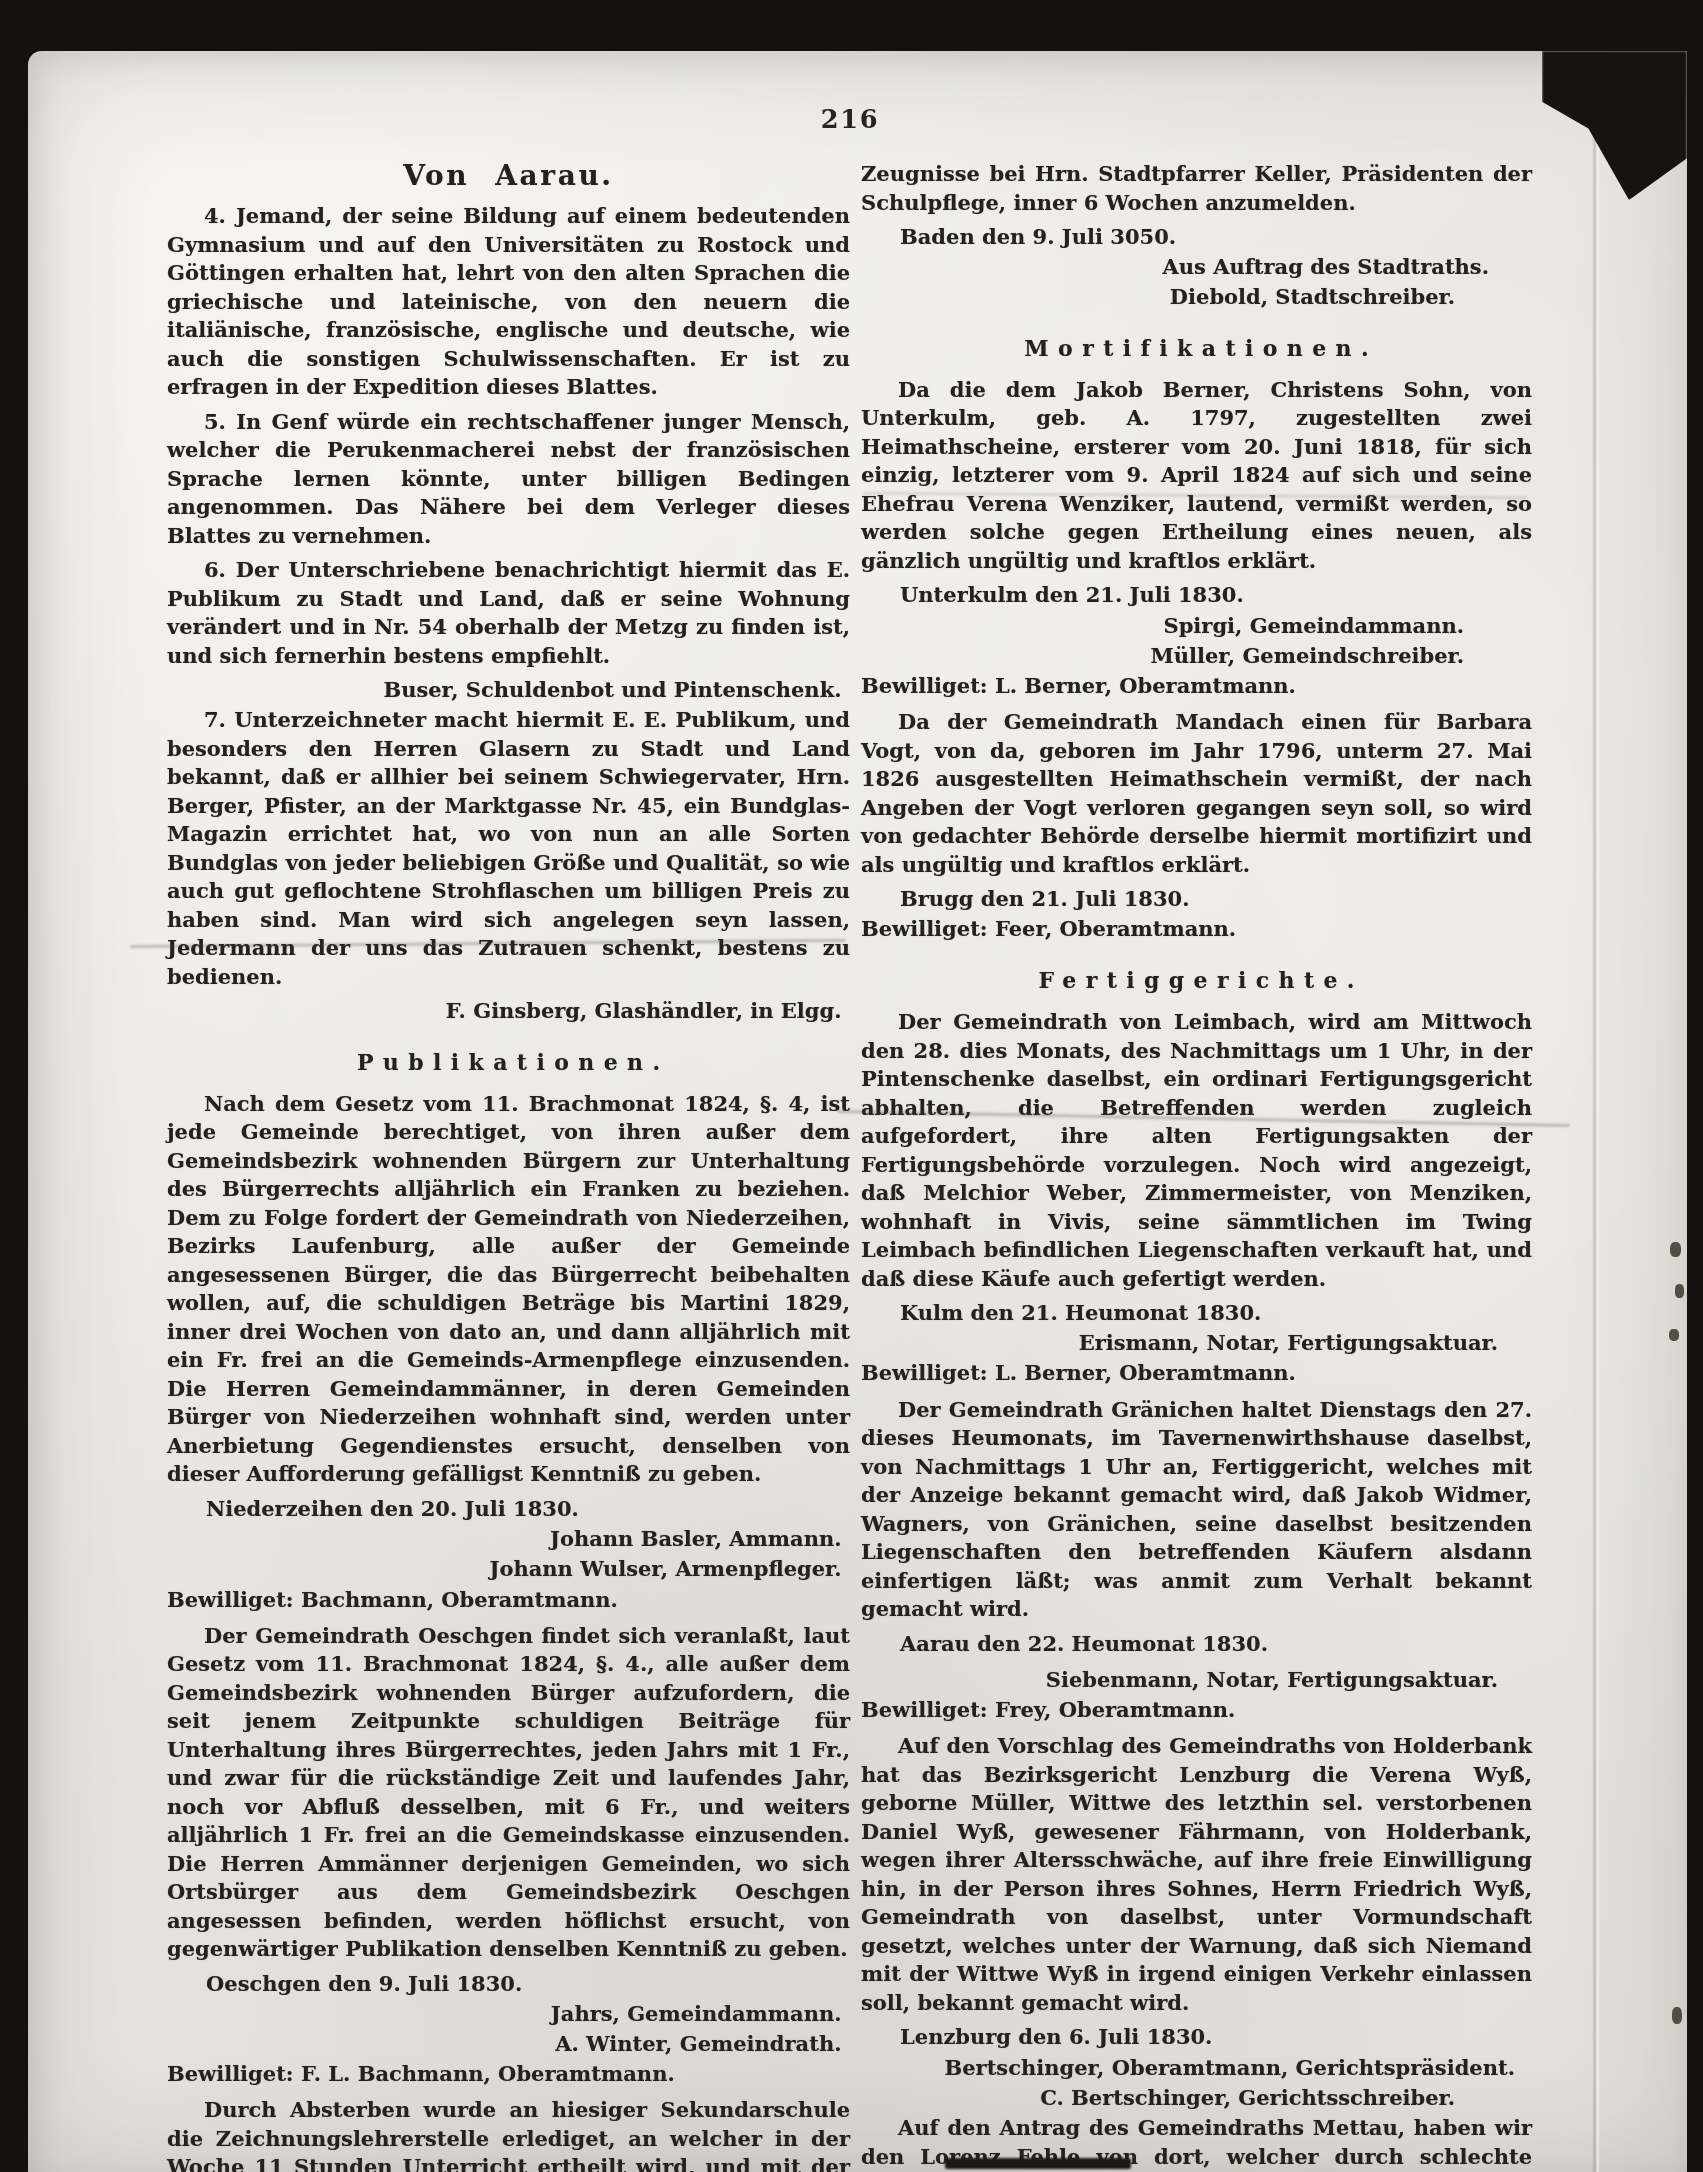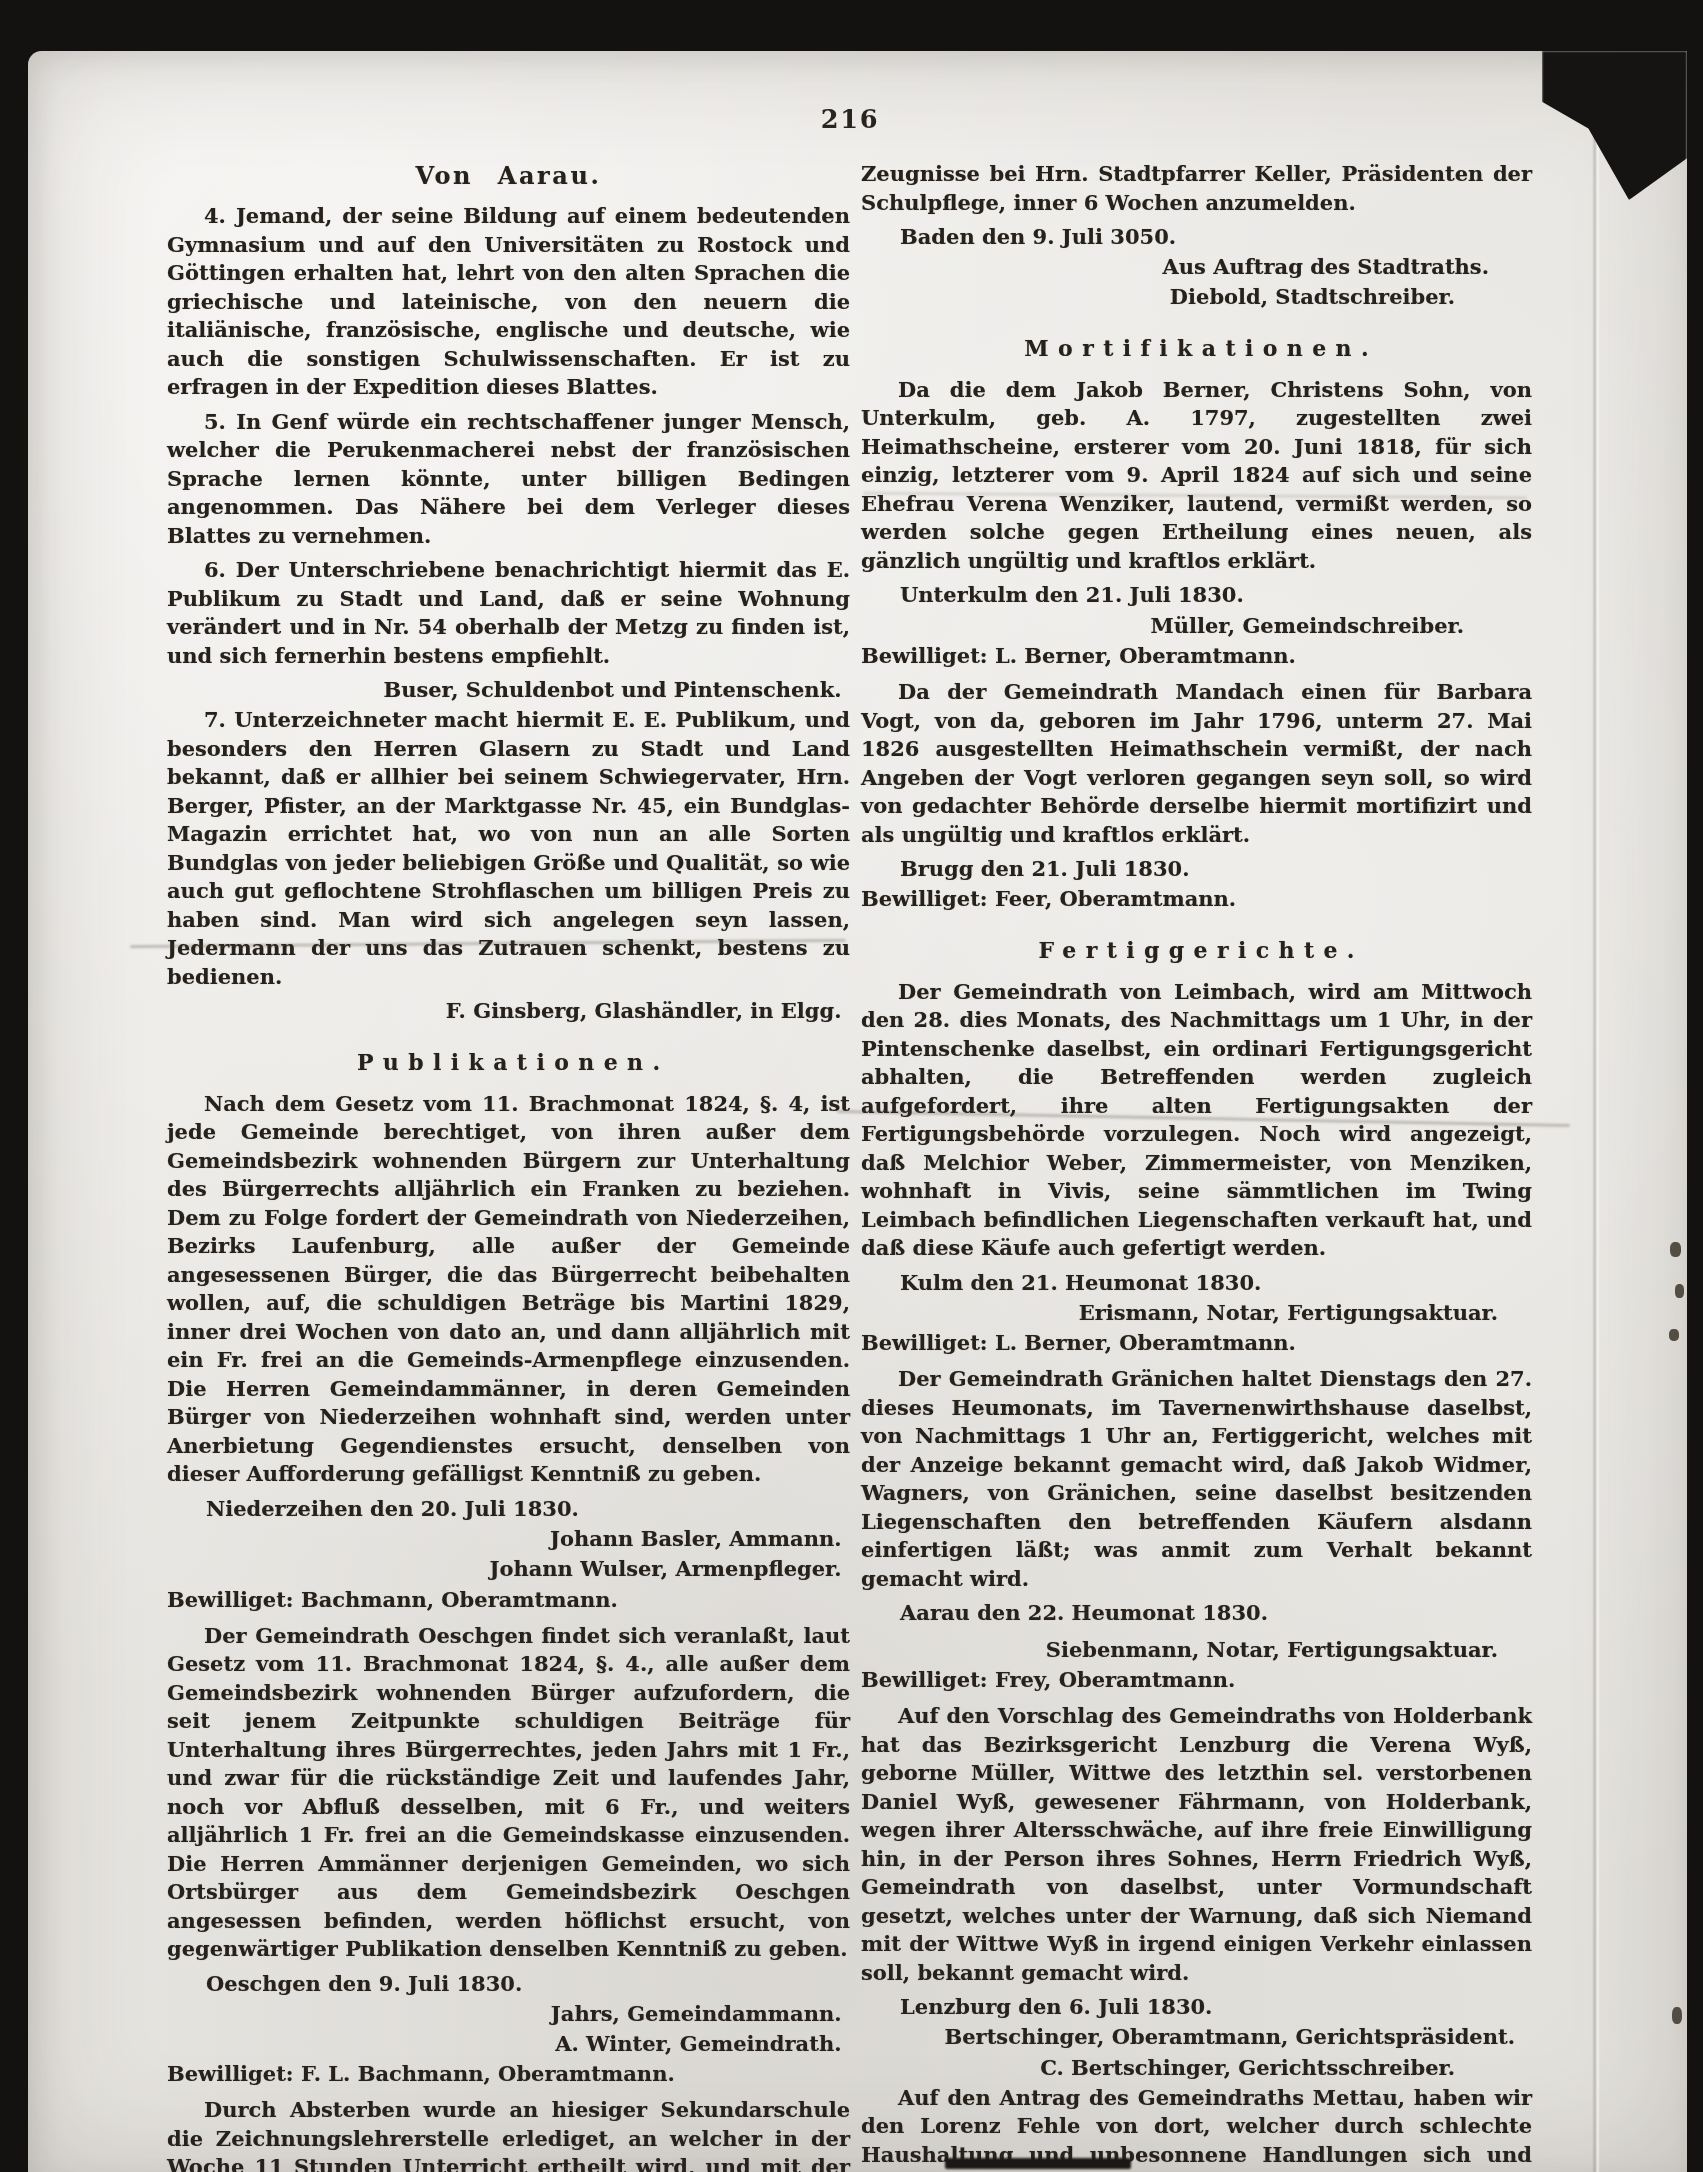--- a/index.html
+++ b/index.html
@@ -62,21 +62,21 @@
     text-shadow:0 0 0.9px rgba(45,35,25,0.35);
   }
   #column-left{left:139px;width:683px;}
   #column-right{left:833px;width:671px;}
   .blk{margin:0 0 6px 0;}
   .heading{
     text-align:center;letter-spacing:9.4px;font-size:22px;
     margin:22px 0 13.6px 0;text-indent:9.4px;
   }
   .heading2{
-    text-align:center;letter-spacing:2.6px;word-spacing:13.6px;font-size:24px;
+    text-align:center;letter-spacing:2.6px;word-spacing:13.6px;font-size:28px;
     margin:1.7px 0 12px 0;
   }
   .para{text-align:justify;text-indent:37px;hyphens:auto;}
   .para-cont{text-align:justify;hyphens:auto;}
   .dateline{padding-left:39px;margin-bottom:1.7px;}
   .sig{text-align:right;padding-right:8.5px;margin-bottom:1.7px;}
   .bewilligt{margin-bottom:7.7px;}
 </style>
 </head>
 <body>
@@ -106,20 +106,21 @@
       <div class="blk para">Durch Absterben wurde an hiesiger Sekundarschule die Zeichnungslehrerstelle erlediget, an welcher in der Woche 11 Stunden Unterricht ertheilt wird, und mit der ein Jahresgehalt von 600 Franken verbunden ist. Die Bewerber um diese Lehrstelle haben sich schriftlich mit Einlegung ihrer</div>
     </div>
   <div id="column-right" class="column">
       <div class="blk para-cont">Zeugnisse bei Hrn. Stadtpfarrer Keller, Präsidenten der Schulpflege, inner 6 Wochen anzumelden.</div>
       <div class="blk dateline">Baden den 9. Juli 3050.</div>
       <div class="blk sig" style="padding-right: 43px;">Aus Auftrag des Stadtraths.</div>
       <div class="blk sig" style="padding-right: 77px;">Diebold, Stadtschreiber.</div>
       <div class="blk heading">Mortifikationen.</div>
       <div class="blk para">Da die dem Jakob Berner, Christens Sohn, von Unterkulm, geb. A. 1797, zugestellten zwei Heimathscheine, ersterer vom 20. Juni 1818, für sich einzig, letzterer vom 9. April 1824 auf sich und seine Ehefrau Verena Wenziker, lautend, vermißt werden, so werden solche gegen Ertheilung eines neuen, als gänzlich ungültig und kraftlos erklärt.</div>
       <div class="blk dateline">Unterkulm den 21. Juli 1830.</div>
+      <div class="blk sig" style="padding-right: 68px;">Spirgi, Gemeindammann.</div>
       <div class="blk sig" style="padding-right: 68px;">Müller, Gemeindschreiber.</div>
       <div class="blk bewilligt">Bewilliget: L. Berner, Oberamtmann.</div>
       <div class="blk para">Da der Gemeindrath Mandach einen für Barbara Vogt, von da, geboren im Jahr 1796, unterm 27. Mai 1826 ausgestellten Heimathschein vermißt, der nach Angeben der Vogt verloren gegangen seyn soll, so wird von gedachter Behörde derselbe hiermit mortifizirt und als ungültig und kraftlos erklärt.</div>
       <div class="blk dateline">Brugg den 21. Juli 1830.</div>
       <div class="blk bewilligt">Bewilliget: Feer, Oberamtmann.</div>
       <div class="blk heading">Fertiggerichte.</div>
       <div class="blk para">Der Gemeindrath von Leimbach, wird am Mittwoch den 28. dies Monats, des Nachmittags um 1 Uhr, in der Pintenschenke daselbst, ein ordinari Fertigungsgericht abhalten, die Betreffenden werden zugleich aufgefordert, ihre alten Fertigungsakten der Fertigungsbehörde vorzulegen. Noch wird angezeigt, daß Melchior Weber, Zimmermeister, von Menziken, wohnhaft in Vivis, seine sämmtlichen im Twing Leimbach befindlichen Liegenschaften verkauft hat, und daß diese Käufe auch gefertigt werden.</div>
       <div class="blk dateline">Kulm den 21. Heumonat 1830.</div>
       <div class="blk sig" style="padding-right: 34px;">Erismann, Notar, Fertigungsaktuar.</div>
       <div class="blk bewilligt">Bewilliget: L. Berner, Oberamtmann.</div>

